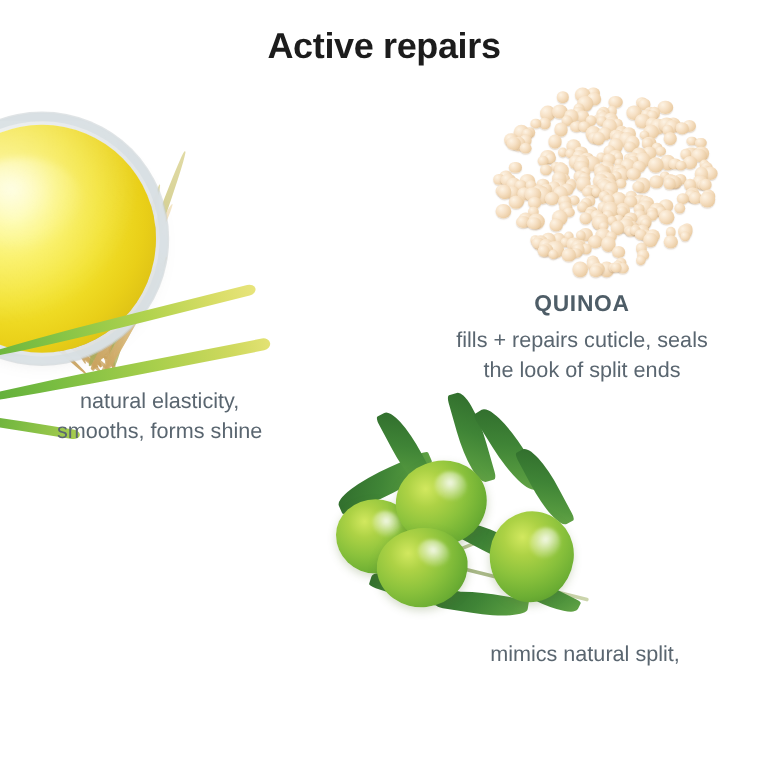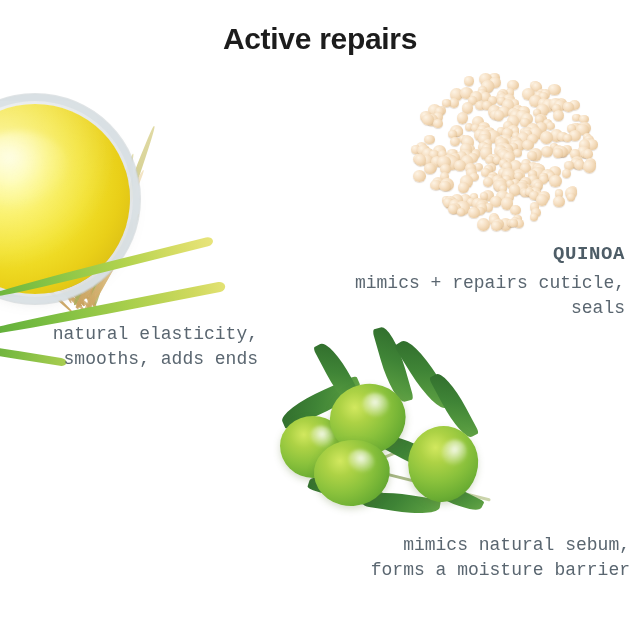--- a/index.html
+++ b/index.html
@@ -30,21 +30,21 @@
     width: 640px;
     text-align: center;
     font-size: 30px;
     font-weight: bold;
     letter-spacing: -0.3px;
     color: #1c1c1c;
     z-index: 30;
   }
 
   
-  .block { position: absolute; z-index: 25; text-align: right; font-family: Liberation Mono, monospace; }
+  .block { position: absolute; z-index: 25; text-align: center; }
   .block .name {
     font-size: 19px;
     font-weight: bold;
     letter-spacing: 0.6px;
     color: #4e5d67;
     line-height: 1.2;
     margin: 0 0 5px 0;
   }
   .block .desc {
     font-size: 18px;
@@ -583,26 +583,26 @@
     <div class="leaf" style="left:158px; top:140px; width:58px; height:16px; transform:rotate(26deg);"></div>
 
     <div class="olive" style="left:12px;  top:68px;  width:66px; height:62px;"></div>
     <div class="olive" style="left:62px;  top:36px;  width:76px; height:70px; transform:rotate(-12deg);"></div>
     <div class="olive" style="left:46px;  top:92px;  width:76px; height:66px; transform:rotate(-6deg);"></div>
     <div class="olive" style="left:140px; top:78px;  width:70px; height:76px; transform:rotate(8deg);"></div>
   </div>
 
   <div class="block" id="block-rice">
     <p class="desc">natural elasticity,</p>
-    <p class="desc">smooths, adds ends</p>
+    <p class="desc">smooths, forms shine</p>
   </div>
 
   <div class="block" id="block-quinoa">
     <p class="name">QUINOA</p>
-    <p class="desc">mimics + repairs cuticle, seals</p>
+    <p class="desc">fills + repairs cuticle, seals</p>
+    <p class="desc">the look of split ends</p>
   </div>
 
   <div class="block" id="block-squalane">
-    <p class="desc">mimics natural sebum,</p>
-    <p class="desc">forms a moisture barrier</p>
+    <p class="desc">mimics natural split,</p>
   </div>
 
 </div>
 
 </body></html>

